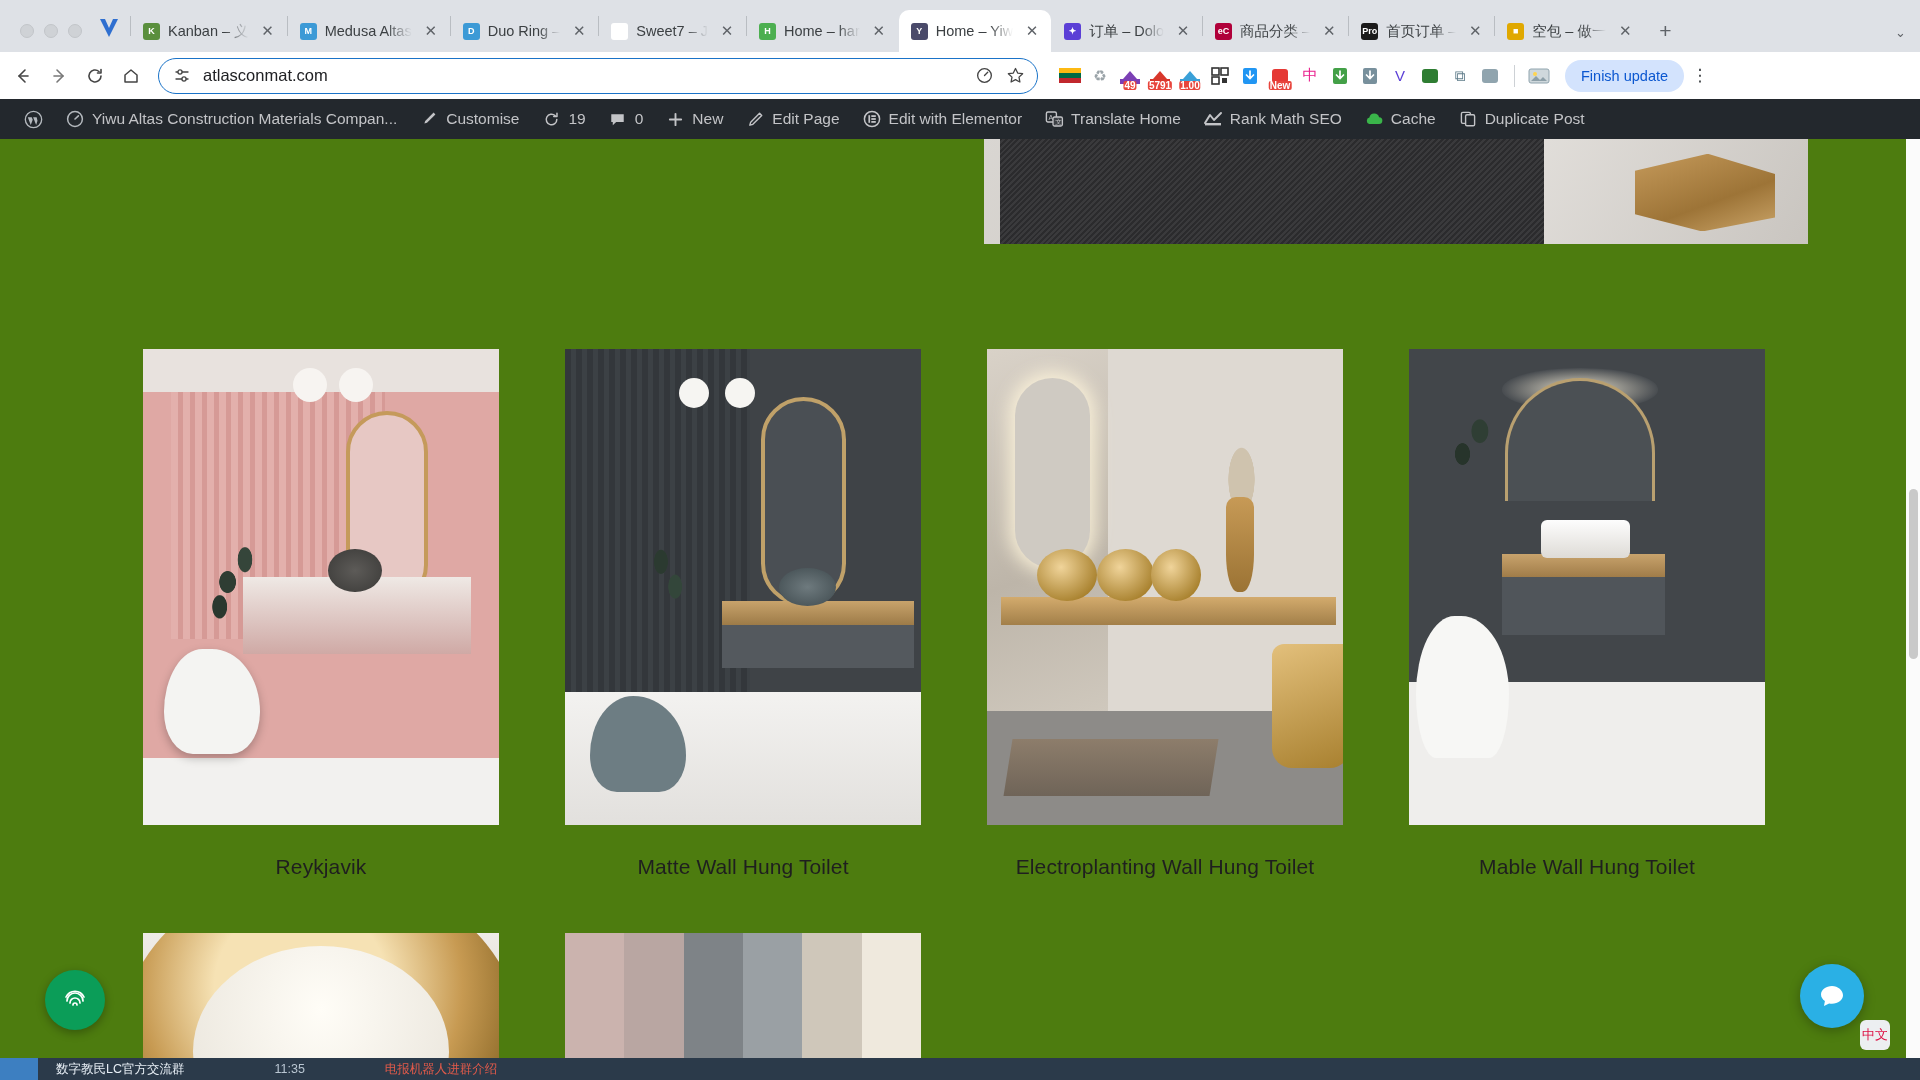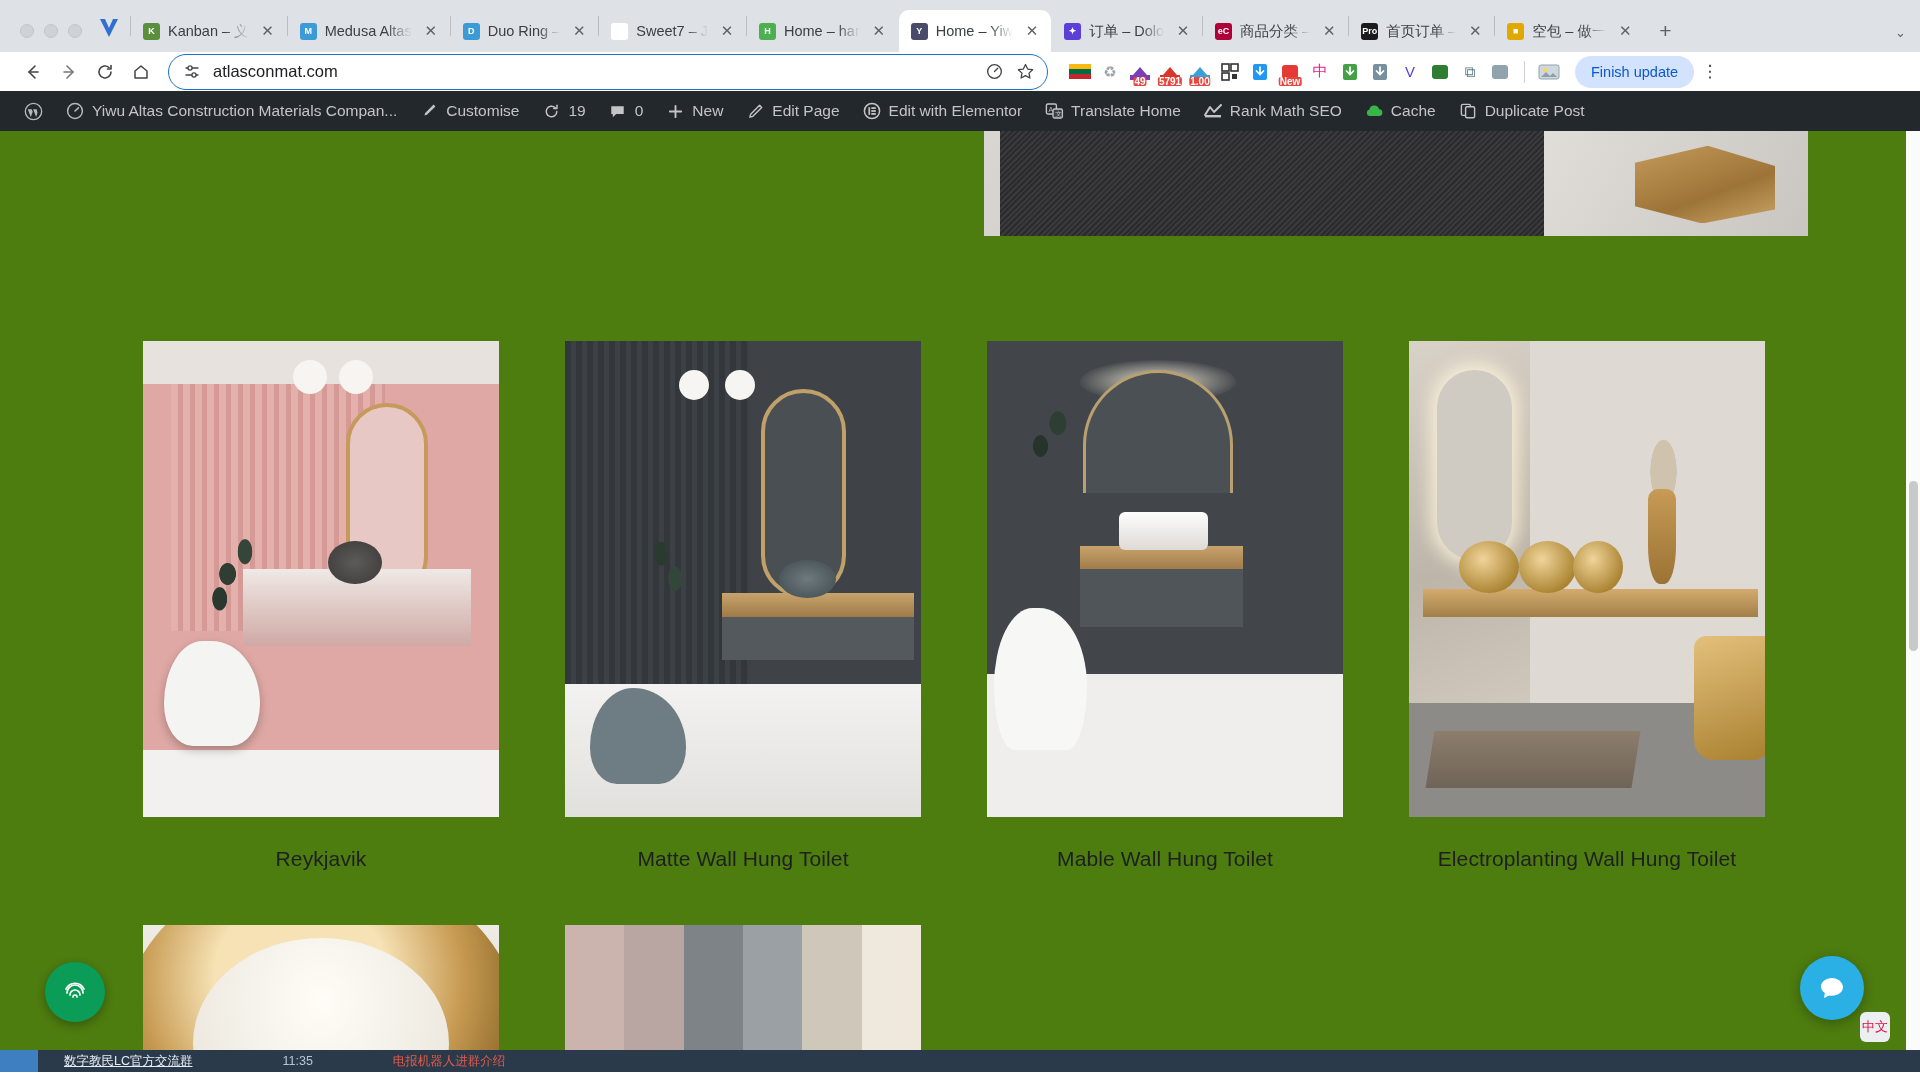--- a/index.html
+++ b/index.html
@@ -68,25 +68,25 @@
     color: #5f6368; font-size: 21px; border-radius: 50%; flex: 0 0 30px;
   }
   .tabstrip-right {
     margin-left: auto; display: flex; align-items: center;
     padding: 0 14px 12px 0;
   }
   .chev-down { color: #5f6368; font-size: 13px; }
 
   
   .chrome-toolbar {
-    height: 39px;
+    height: 47px;
     background: #ffffff;
     display: flex;
     align-items: center;
-    padding: 0 16px;
+    padding: 0 6px;
     gap: 2px;
   }
   .nav-btn {
     width: 34px; height: 34px; border-radius: 50%;
     display: flex; align-items: center; justify-content: center;
     color: #4a4e52; flex: 0 0 34px;
   }
   .omnibox {
     flex: 0 0 880px;
     height: 36px;
@@ -314,21 +314,21 @@
     position:absolute; right:2px; top:350px; width:9px; height:170px;
     background:#c9c9c9; border-radius:5px;
   }
 
   
   .taskbar-peek {
     position:absolute; left:0; bottom:0; width:1920px; height:22px;
     background:#2b3a4a; display:flex; align-items:center; font-size:12.5px; color:#e7eef5;
   }
   .tb-badge { width:38px; height:22px; background:#3d7fc1; }
-  .tb-text { margin-left:26px;text-decoration:underline; }
+  .tb-text { margin-left:18px; }
   .tb-time { margin-left:90px; color:#b9c6d2;}
   .tb-red { margin-left:80px; color:#e25a4a;}
 
   .cursor { position:absolute; left:1186px; top:972px; width:0;height:0; }
 </style>
 </head>
 <body>
 
 <div id="browser-window">
 
@@ -710,48 +710,48 @@
                 <div class="lampB"></div>
                 <div class="plant"></div>
                 <div class="floor-marble"></div>
                 <div class="toilet"></div>
               </div>
             </div>
             <div class="product-title">Matte Wall Hung Toilet</div>
           </div>
           <div class="product-card">
             <div class="product-thumb">
-              <div class="sc sc-mable">
-                <div class="halo"></div>
-                <div class="mirror"></div>
-                <div class="counter"></div>
-                <div class="cab"></div>
-                <div class="vessel"></div>
-                <div class="plant"></div>
-                <div class="toilet"></div>
-              </div>
-            </div>
-            <div class="product-title">Mable Wall Hung Toilet</div>
-          </div>
-          <div class="product-card">
-            <div class="product-thumb">
               <div class="sc sc-gold">
                 <div class="stonewall"></div>
                 <div class="mirror"></div>
                 <div class="grass"></div>
                 <div class="vase"></div>
                 <div class="shelf"></div>
                 <div class="b1"></div>
                 <div class="b2"></div>
                 <div class="b3"></div>
                 <div class="rug"></div>
                 <div class="goldtoilet"></div>
               </div>
             </div>
             <div class="product-title">Electroplanting Wall Hung Toilet</div>
+          </div>
+          <div class="product-card">
+            <div class="product-thumb">
+              <div class="sc sc-mable">
+                <div class="halo"></div>
+                <div class="mirror"></div>
+                <div class="counter"></div>
+                <div class="cab"></div>
+                <div class="vessel"></div>
+                <div class="plant"></div>
+                <div class="toilet"></div>
+              </div>
+            </div>
+            <div class="product-title">Mable Wall Hung Toilet</div>
           </div>
         </div>
       <div class="product-grid row2" id="grid-row2">
           <div class="product-card">
             <div class="product-thumb">
               <div class="sc sc-gbowl">
                 <div class="ring"></div>
                 <div class="inner"></div>
               </div>
             </div>

